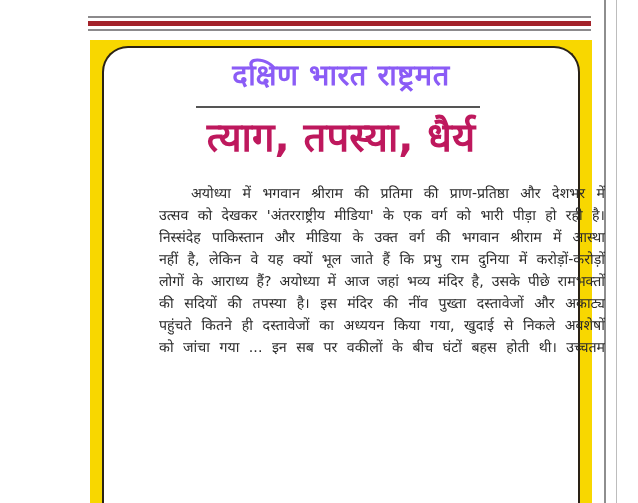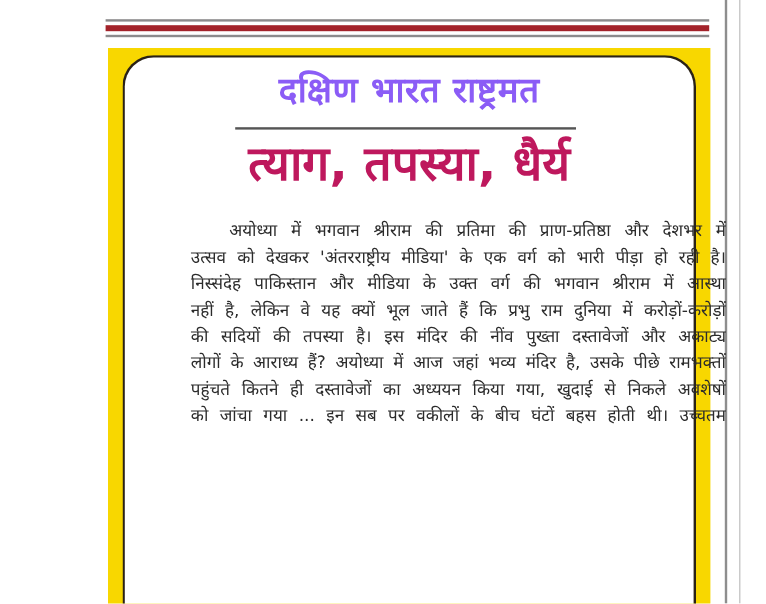--- a/index.html
+++ b/index.html
@@ -137,18 +137,18 @@
 
 <div class="panel">
   <div class="masthead">दक्षिण भारत राष्ट्रमत</div>
   <div class="masthead-rule"></div>
   <div class="headline">त्याग, तपस्या, धैर्य</div>
   <div class="body-text">
     <span class="line indent">अयोध्या में भगवान श्रीराम की प्रतिमा की प्राण-प्रतिष्ठा और देशभर में</span>
     <span class="line">उत्सव को देखकर 'अंतरराष्ट्रीय मीडिया' के एक वर्ग को भारी पीड़ा हो रही है।</span>
     <span class="line">निस्संदेह पाकिस्तान और मीडिया के उक्त वर्ग की भगवान श्रीराम में आस्था</span>
     <span class="line">नहीं है, लेकिन वे यह क्यों भूल जाते हैं कि प्रभु राम दुनिया में करोड़ों-करोड़ों</span>
+    <span class="line">लोगों के आराध्य हैं? अयोध्या में आज जहां भव्य मंदिर है, उसके पीछे रामभक्तों</span>
     <span class="line">की सदियों की तपस्या है। इस मंदिर की नींव पुख्ता दस्तावेजों और अकाट्य</span>
-    <span class="line">लोगों के आराध्य हैं? अयोध्या में आज जहां भव्य मंदिर है, उसके पीछे रामभक्तों</span>
     <span class="line">पहुंचते कितने ही दस्तावेजों का अध्ययन किया गया, खुदाई से निकले अवशेषों</span>
     <span class="line">को जांचा गया ... इन सब पर वकीलों के बीच घंटों बहस होती थी। उच्चतम</span>
   </div>
 </div>
 
 </body></html>

